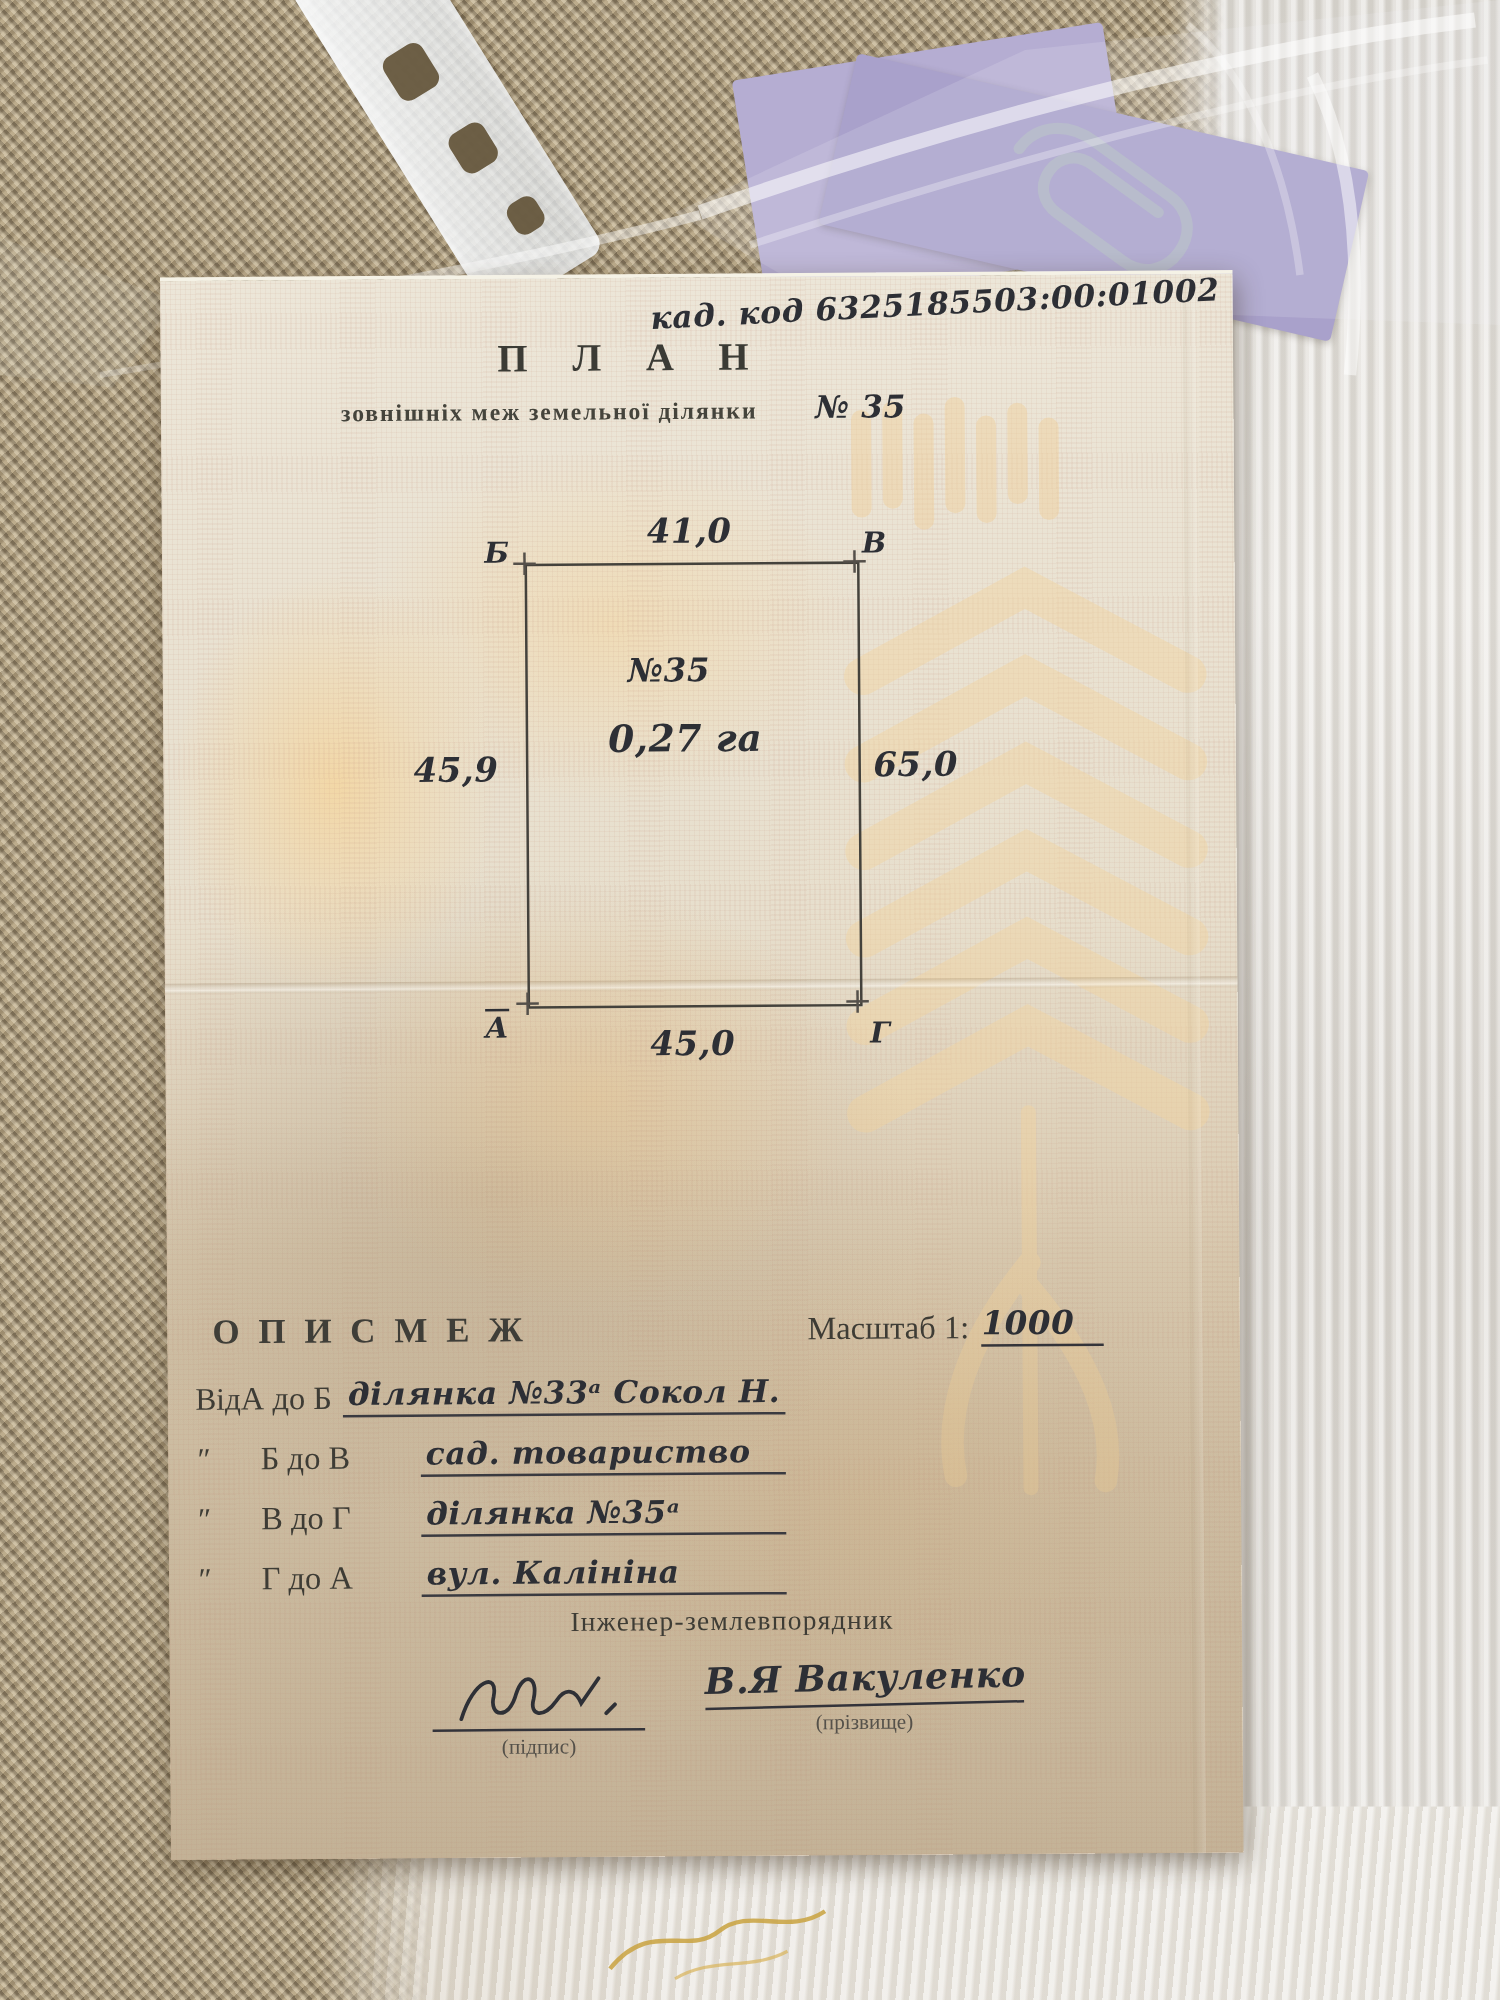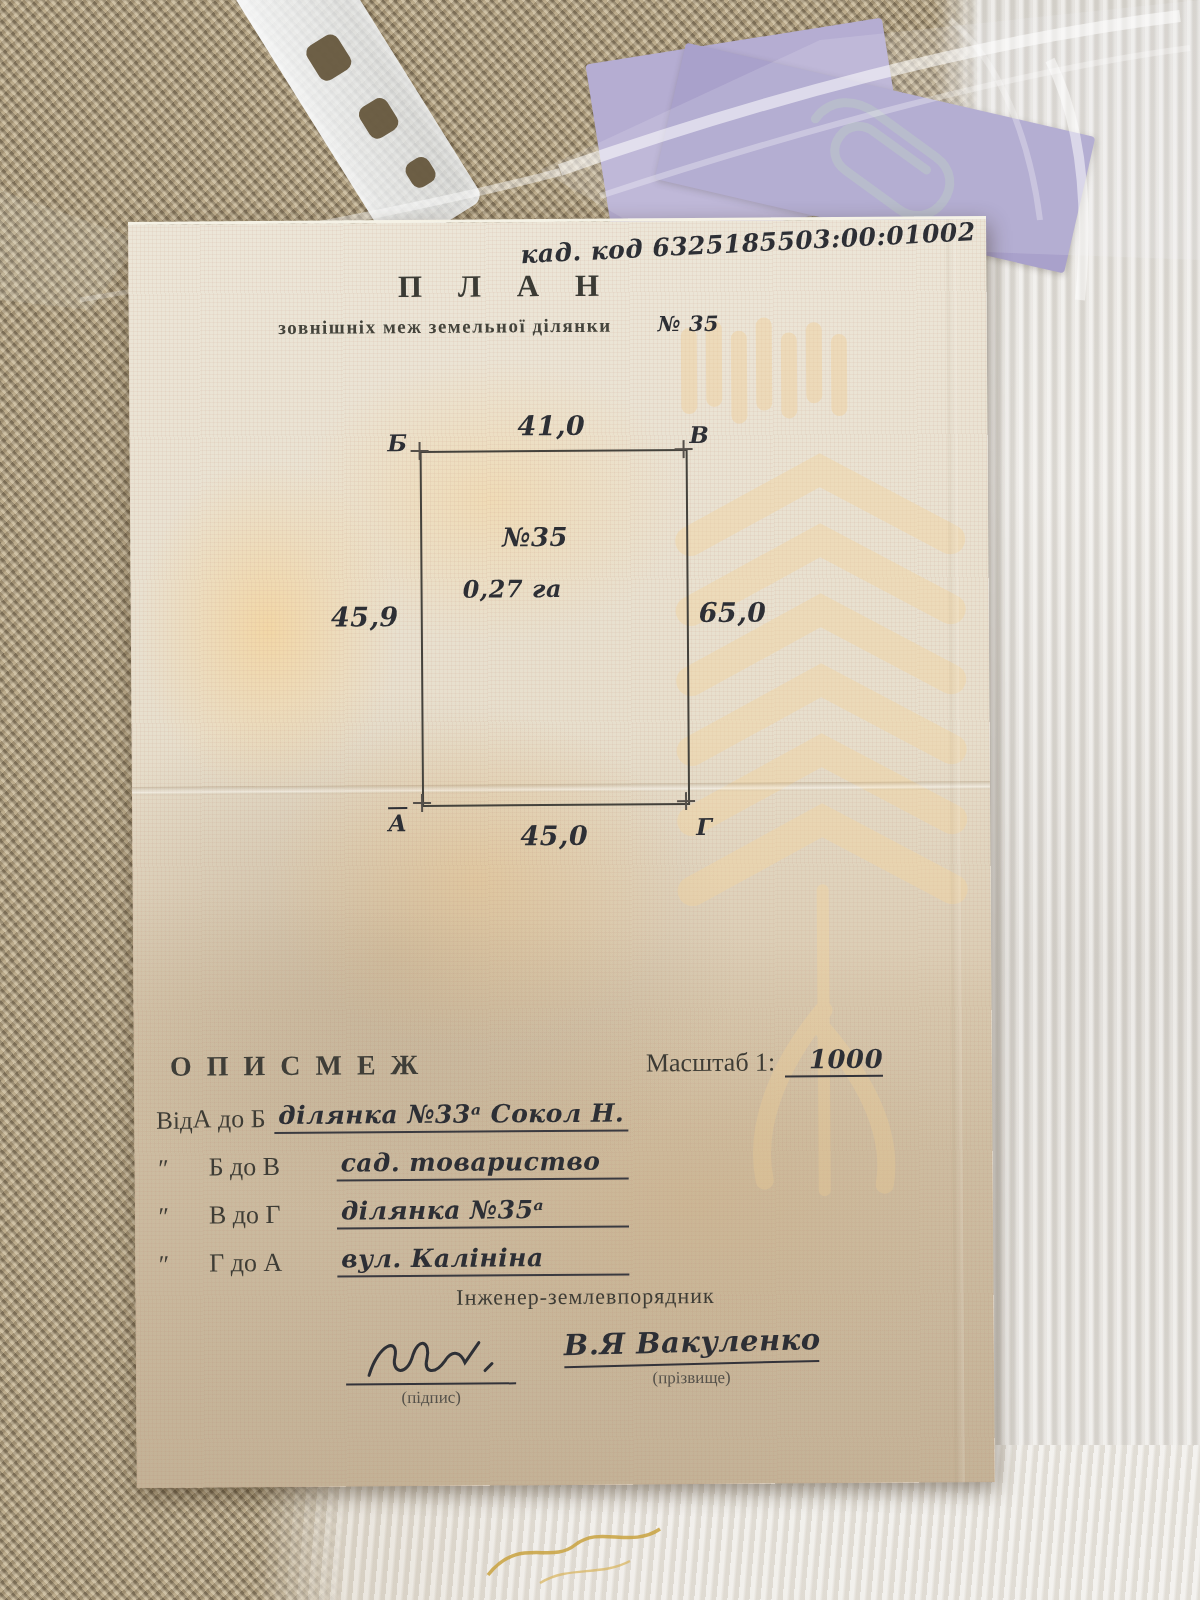--- a/index.html
+++ b/index.html
@@ -83,40 +83,40 @@
       linear-gradient(185deg, transparent 55%, rgba(120,95,60,.10) 70%, rgba(110,85,55,.16) 100%);}
   .crease-h{position:absolute; left:0; right:0; top:562px; height:8px;
     background:linear-gradient(to bottom, rgba(110,85,50,.18), rgba(255,255,252,.45) 70%, rgba(110,85,50,.08));}
   .crease-v{position:absolute; top:0; bottom:0; left:818px; width:10px; opacity:.7;
     background:linear-gradient(to right, rgba(110,85,50,.10), rgba(255,255,250,.25));}
   .hw{font-family:"DejaVu Serif",serif; font-style:italic; font-weight:700; color:#2d2f35; letter-spacing:.5px;}
   .cad-code{left:392px; top:8px; font-size:25px; transform:rotate(-2.5deg); white-space:nowrap;}
   .title-block{left:90px; top:46px; width:560px; text-align:center;}
   .doc-title{font-size:31px; font-weight:bold; letter-spacing:14px; text-indent:14px; color:#3b3b35;}
   .doc-subtitle{margin-top:8px; font-size:19px; font-weight:bold; letter-spacing:1.5px; color:#45443c;}
-  .doc-subtitle .hw{font-size:21px;margin-left:40px;}
+  .doc-subtitle .hw{font-size:25px;margin-left:40px;}
   .plot-rect{left:290px; top:228px; width:264px; height:352px; border:2.5px solid #44423c;}
   .tick{position:absolute; width:18px; height:18px;
     background:
       linear-gradient(#55504a,#55504a) center/2px 18px no-repeat,
       linear-gradient(#55504a,#55504a) center/18px 2px no-repeat;}
   .dim{font-size:27px; white-space:nowrap;}
   .dim-top{left:290px; top:188px; width:264px; text-align:center;}
   .dim-bottom{left:290px; top:598px; width:264px; text-align:center;}
   .dim-left{left:168px; top:378px; width:100px; text-align:right;}
   .dim-right{left:568px; top:376px;text-align:right;}
   .corner{font-size:23px;}
   .c-tl{left:258px; top:206px;} .c-tr{left:560px; top:200px;}
   .c-bl{left:256px; top:586px; text-decoration:overline;} .c-br{left:564px; top:592px;}
   .plot-num{left:372px; top:300px; font-size:26px;}
-  .plot-area{left:332px; top:352px; font-size:24px;}
+  .plot-area{left:356px; top:352px; font-size:30px;}
   .opis-head{left:36px; top:826px; font-size:28px; font-weight:600; letter-spacing:4px; color:#3f3e38; white-space:nowrap;}
   .scale-line{left:512px; top:824px; display:flex; align-items:flex-end; gap:10px;}
   .scale-label{font-size:26px;}
-  .scale-value{width:98px; border-bottom:2.5px solid #34343a; text-align:right; font-size:26px; padding-bottom:1px;}
+  .scale-value{width:98px; border-bottom:2.5px solid #34343a; text-align:left; font-size:26px; padding-bottom:1px;}
   .opis-rows{left:16px; top:874px; width:478px;}
   .opis-row{display:flex; align-items:flex-end; height:36px; margin-bottom:12px;}
   .pfx{width:52px; font-size:25px; padding-left:6px; font-style:italic;}
   .opis-row:first-child .pfx{font-style:normal;}
   .seg{width:128px; font-size:26px;}
   .val{flex:1; border-bottom:2.5px solid #3a3a40; font-size:25px; padding:0 4px 2px; white-space:nowrap;}
   .engineer{left:240px; top:1062px; width:420px; text-align:center; font-size:22px; letter-spacing:1px;}
   .sig-block{left:210px; top:1108px; width:170px; text-align:center;}
   .sig-rule{border-bottom:2.5px solid #33333a; padding-bottom:0;}
   .scribble-svg{display:block; margin:0 auto; width:140px; height:52px;}

